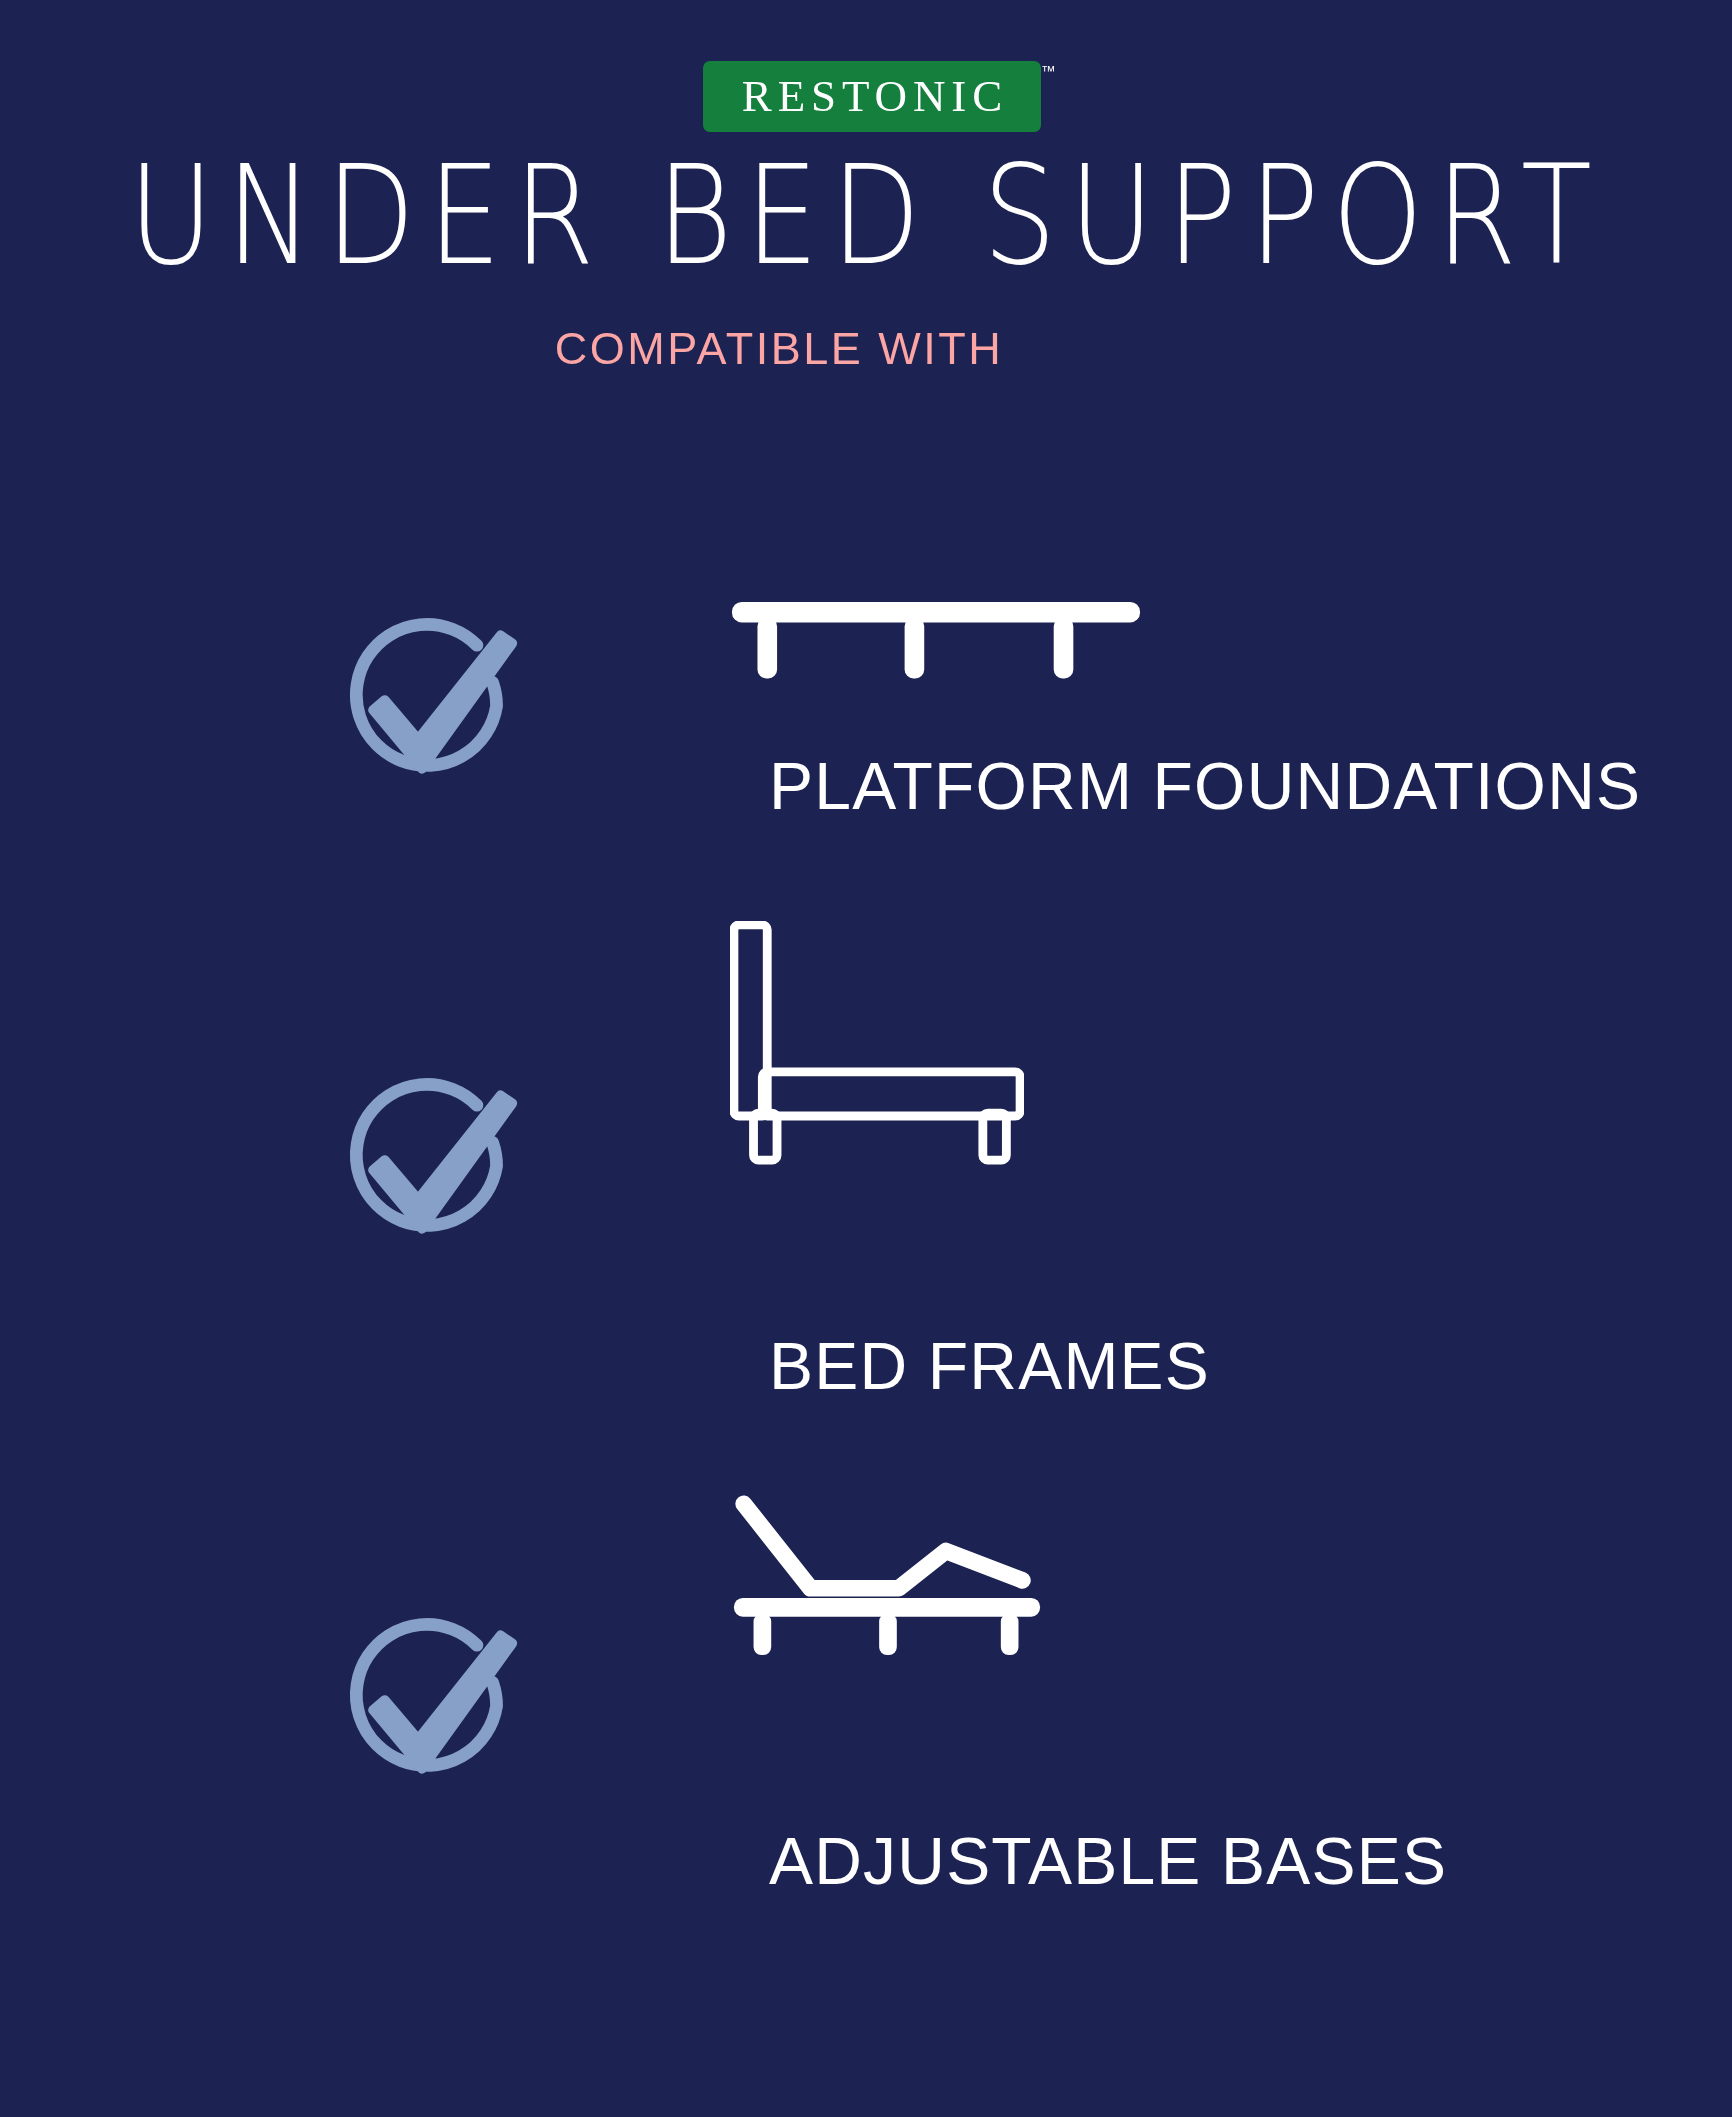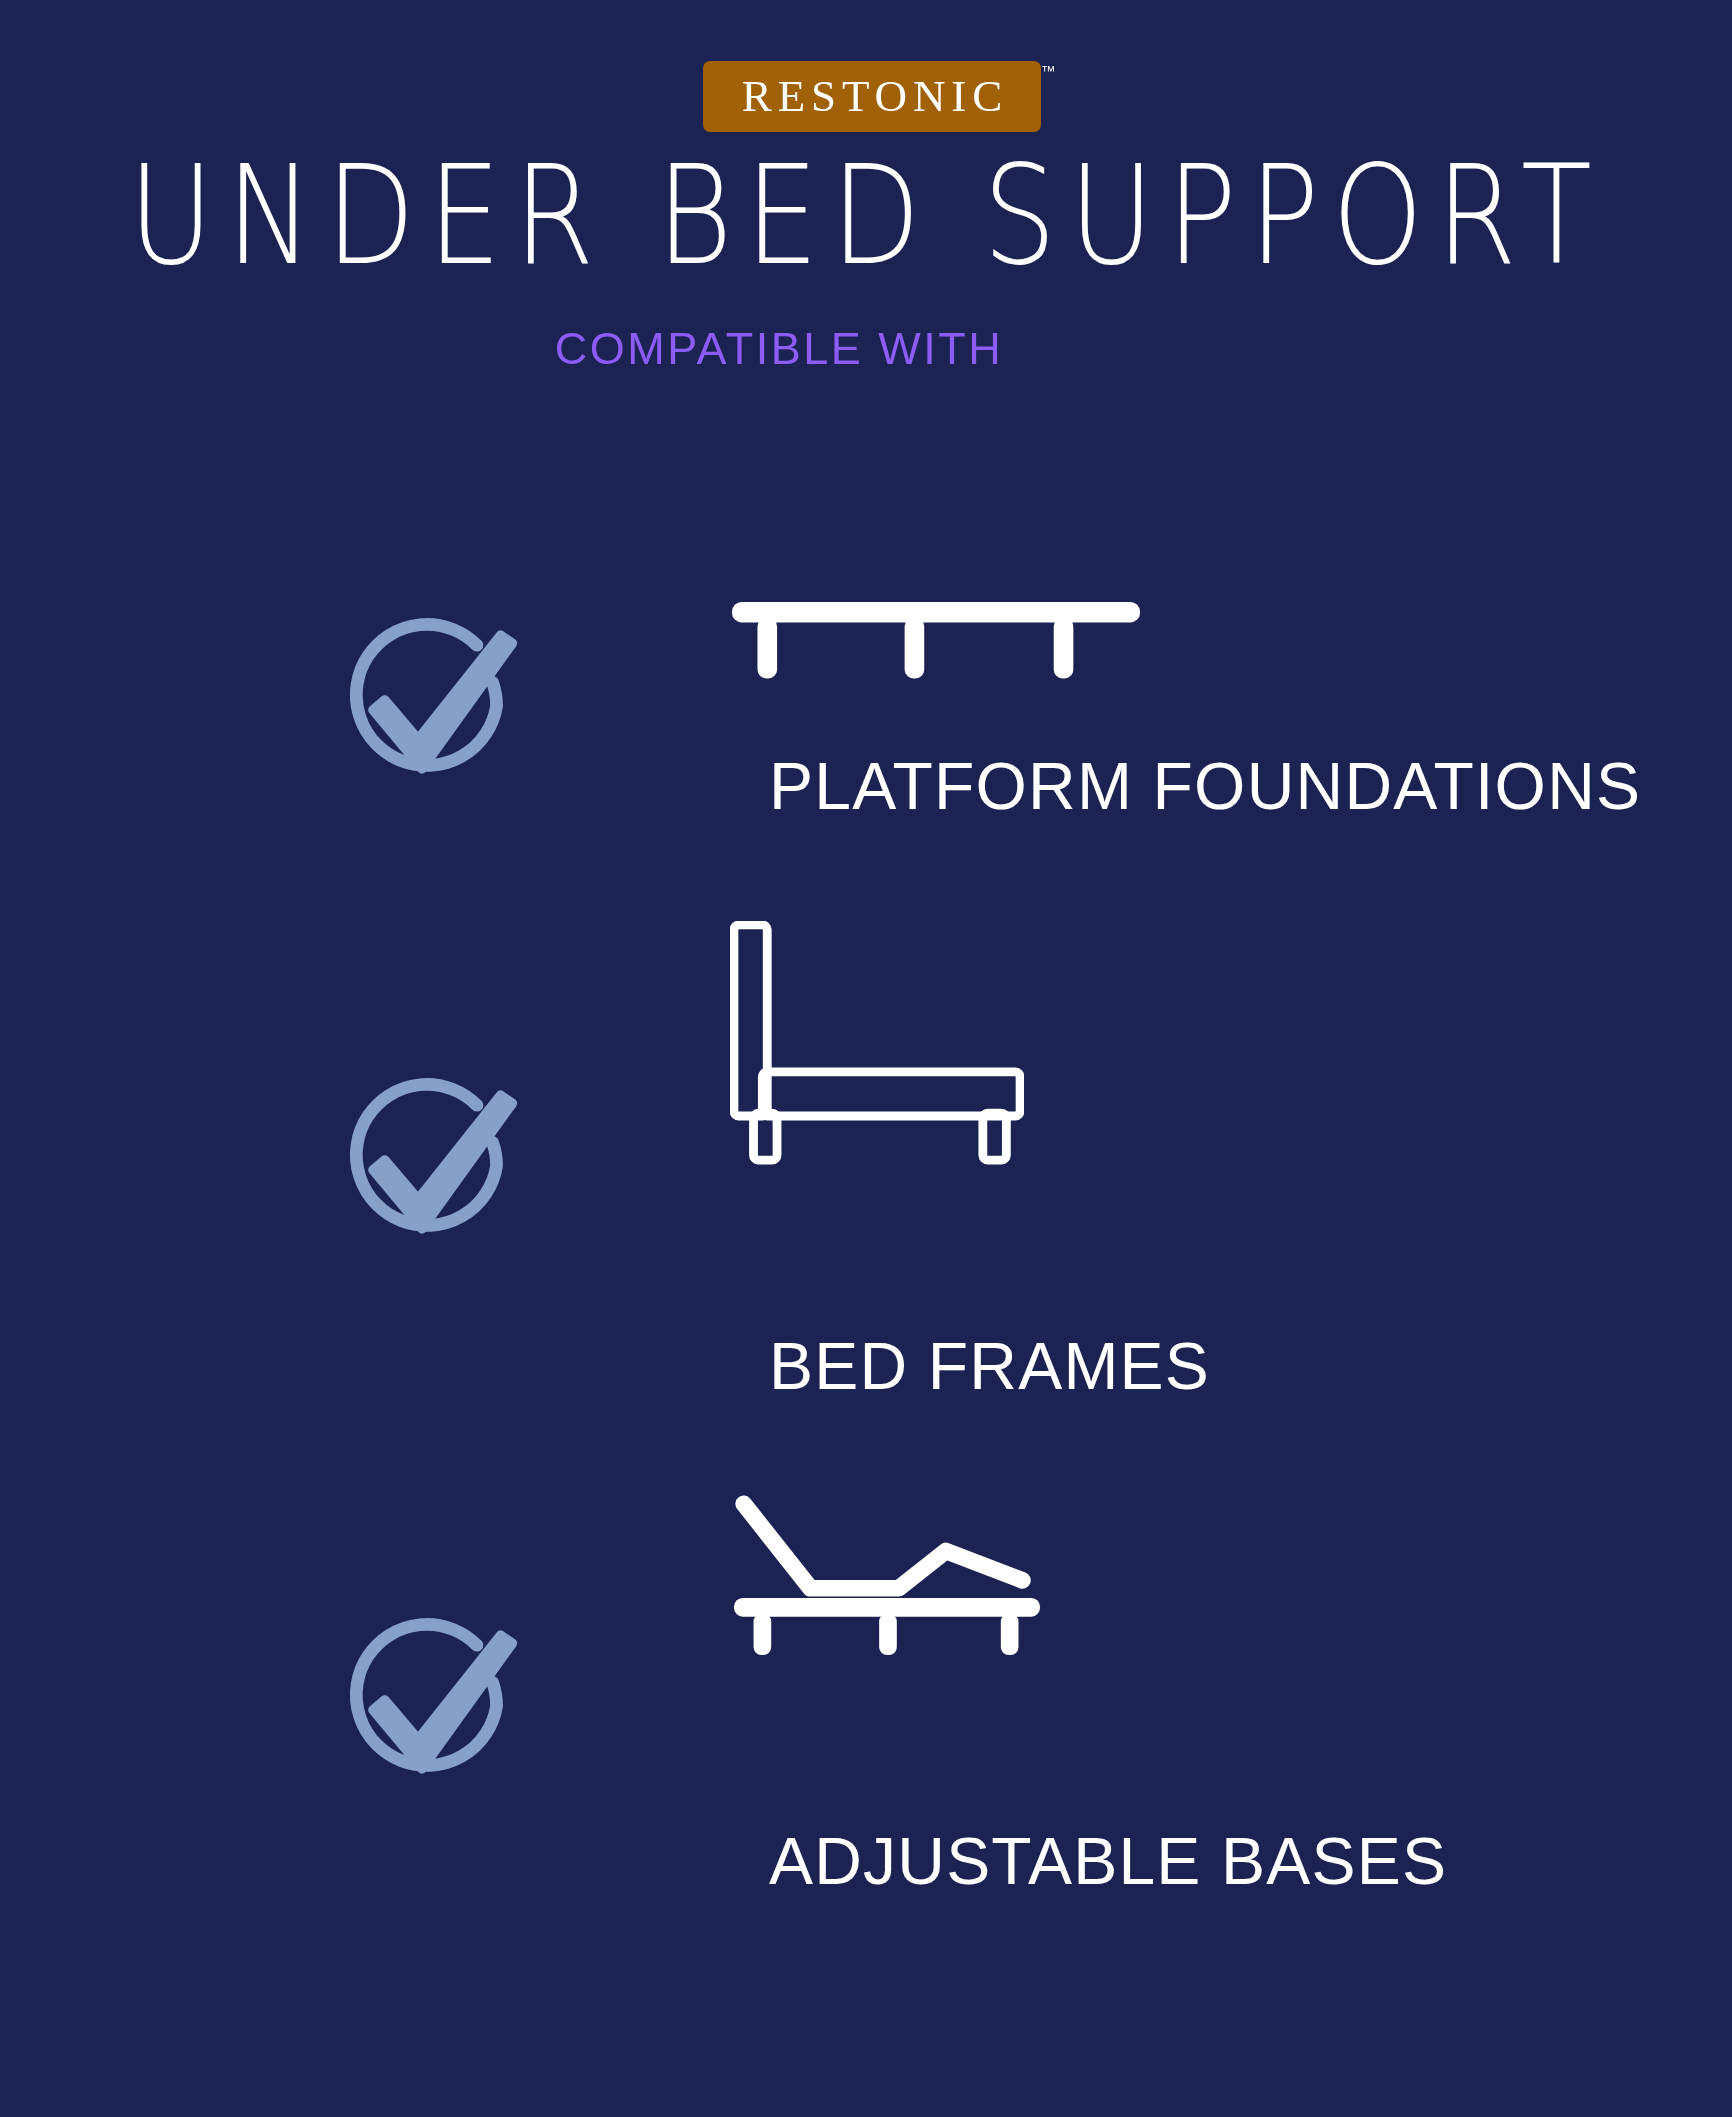--- a/index.html
+++ b/index.html
@@ -8,21 +8,21 @@
     background:#1c2251;
     font-family:"Liberation Sans", sans-serif;
     overflow:hidden;
   }
   .page { position:relative; width:1733px; height:2117px; background:#1c2251; }
 
   
   .logo-badge{
     position:absolute; left:703px; top:61px;
     width:338px; height:71px;
-    background:#a16207; border-radius:6.9px;
+    background:#15803d; border-radius:6.9px;
     display:flex; align-items:center; justify-content:center;
   }
   .logo-text{
     color:#ffffff; font-size:45px; font-weight:400;
     letter-spacing:5.9px; line-height:1;
     font-family:"Liberation Serif", serif;
     position:relative; padding-left:5.9px;
   }
   .logo-tm{
     position:absolute; right:-14.7px; top:2px;
@@ -39,21 +39,21 @@
     letter-spacing:12.7px;
     line-height:1;
     transform:scaleY(1.18);
     transform-origin:top center;
     white-space:nowrap;
     font-family:"DejaVu Sans", sans-serif;
   }
   .sub-title{
     position:absolute; left:0; top:326px; width:1558px;
     text-align:center;
-    color:#8b5cf6;
+    color:#fca5a5;
     font-size:45px;
     font-weight:400;
     letter-spacing:2.5px;
     line-height:1;
     white-space:nowrap;
   }
 
   
   .row{ position:absolute; left:0; width:1733px; }
   .row-1{ top:588px; }

